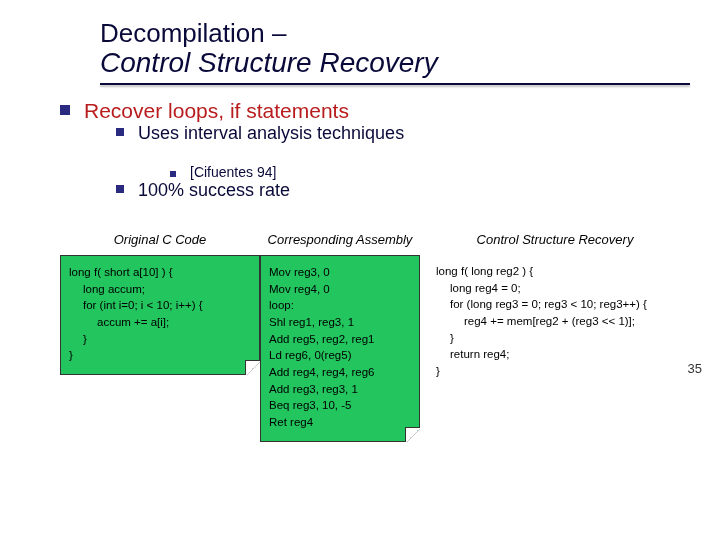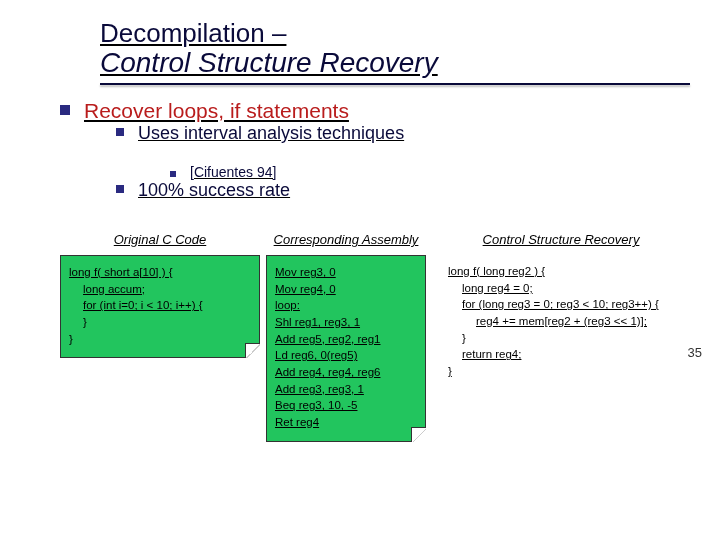--- a/index.html
+++ b/index.html
@@ -1,35 +1,35 @@
 <!DOCTYPE html>
 <html><head>
 <meta charset="utf-8">
 <style>
   * { margin: 0; padding: 0; box-sizing: border-box; }
   html, body { width: 720px; height: 540px; background: #fff; font-family: Verdana, Geneva, sans-serif; overflow: hidden; }
-  .slide { width: 720px; height: 380px; position: relative; padding: 18px 30px 6px 60px; text-decoration: underline; }
+  .slide { width: 720px; height: 380px; position: relative; padding: 18px 30px 6px 60px; }
   .title-block { margin-left: 40px; margin-bottom: 14px; }
   .title-line1 { font-size: 26px; color: #0a0a3a; font-weight: 400; }
   .title-line2 { font-size: 28px; color: #0a0a3a; font-style: italic; font-weight: 400; margin-top: -2px; }
   .underline { height: 2px; background: #0a0a3a; box-shadow: 0 2px 2px rgba(0,0,0,0.25); margin-top: 4px; }
 
   .b1 { display: flex; align-items: flex-start; margin-top: 8px; }
   .b2 { display: flex; align-items: flex-start; margin-left: 56px; margin-top: 0; }
   .b3 { display: flex; align-items: center; margin-left: 110px; margin-top: 20px; }
 
   .sq { width: 10px; height: 10px; background: #2a2a80; flex: 0 0 auto; margin-top: 6px; margin-right: 14px; }
   .sq.sm { width: 8px; height: 8px; margin-top: 5px; }
   .sq.xs { width: 6px; height: 6px; margin-top: 4px; }
 
   .t1 { font-size: 21px; color: #b91c1c; }
   .t2 { font-size: 18px; color: #0a0a3a; }
   .t3 { font-size: 14px; color: #0a0a3a; }
 
-  .cols { display: flex; justify-content: space-between; margin-top: 14px; padding-left: 0; padding-right: 0; gap: 6px; }
+  .cols { display: flex; justify-content: space-between; margin-top: 14px; padding-left: 0; padding-right: 0; }
   .col { display: flex; flex-direction: column; }
   .col1 { flex: 0 0 200px; }
   .col2 { flex: 0 0 160px; }
   .col3 { flex: 1 1 auto; }
 
   .colhead { font-size: 13px; font-style: italic; text-align: center; margin-bottom: 8px; min-height: 32px; display: flex; align-items: flex-end; justify-content: center; }
 
   .codebox {
     border: 1px solid #333;
     padding: 8px 8px 10px 8px;
@@ -52,21 +52,21 @@
   .nocodebox {
     padding: 8px 4px 10px 4px;
     font-size: 11.5px;
     line-height: 1.45;
     white-space: pre;
     margin-left: 12px;
   }
   .ind1 { padding-left: 14px; display: block; }
   .ind2 { padding-left: 28px; display: block; }
 
-  .pagenum { position: absolute; right: 18px; bottom: 20px; font-size: 13px; color: #333; }
+  .pagenum { position: absolute; right: 18px; bottom: 4px; font-size: 13px; color: #333; }
 </style>
 </head>
 <body>
 
 <div class="slide">
 
   <div class="title-block">
     <div class="title-line1">Decompilation –</div>
     <div class="title-line2">Control Structure Recovery</div>
     <div class="underline"></div>
@@ -90,21 +90,21 @@
   <div class="b2">
     <span class="sq sm"></span>
     <span class="t2">100% success rate</span>
   </div>
 
   <div class="cols">
 
     <div class="col col1">
       <div class="colhead">Original C Code</div>
       <div class="codebox paper"><span>long f( short a[10] ) {</span>
-<span class="ind1">long accum;</span><span class="ind1">for (int i=0; i &lt; 10; i++) {</span><span class="ind1">}</span><span>}</span></div>
+<span class="ind1">long accum;</span><span class="ind1">for (int i=0; i &lt; 10; i++) {</span><span class="ind2">accum += a[i];</span><span class="ind1">}</span><span>}</span></div>
     </div>
 
     <div class="col col2">
       <div class="colhead">Corresponding Assembly</div>
       <div class="codebox paper"><span>Mov reg3, 0</span>
 <span>Mov reg4, 0</span>
 <span>loop:</span>
 <span>Shl reg1, reg3, 1</span>
 <span>Add reg5, reg2, reg1</span>
 <span>Ld reg6, 0(reg5)</span>

